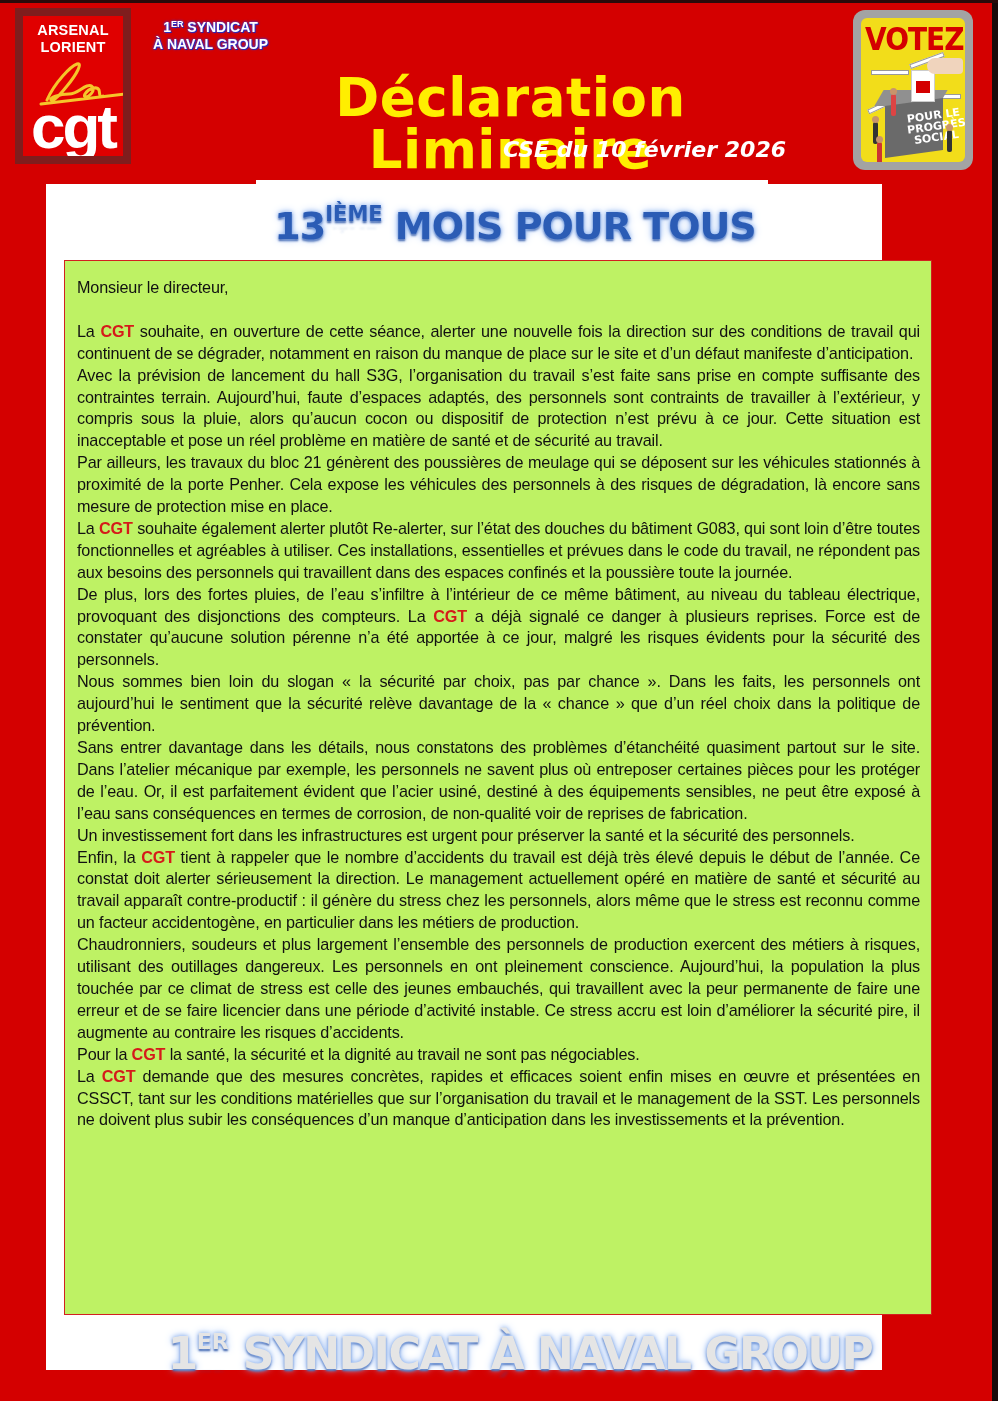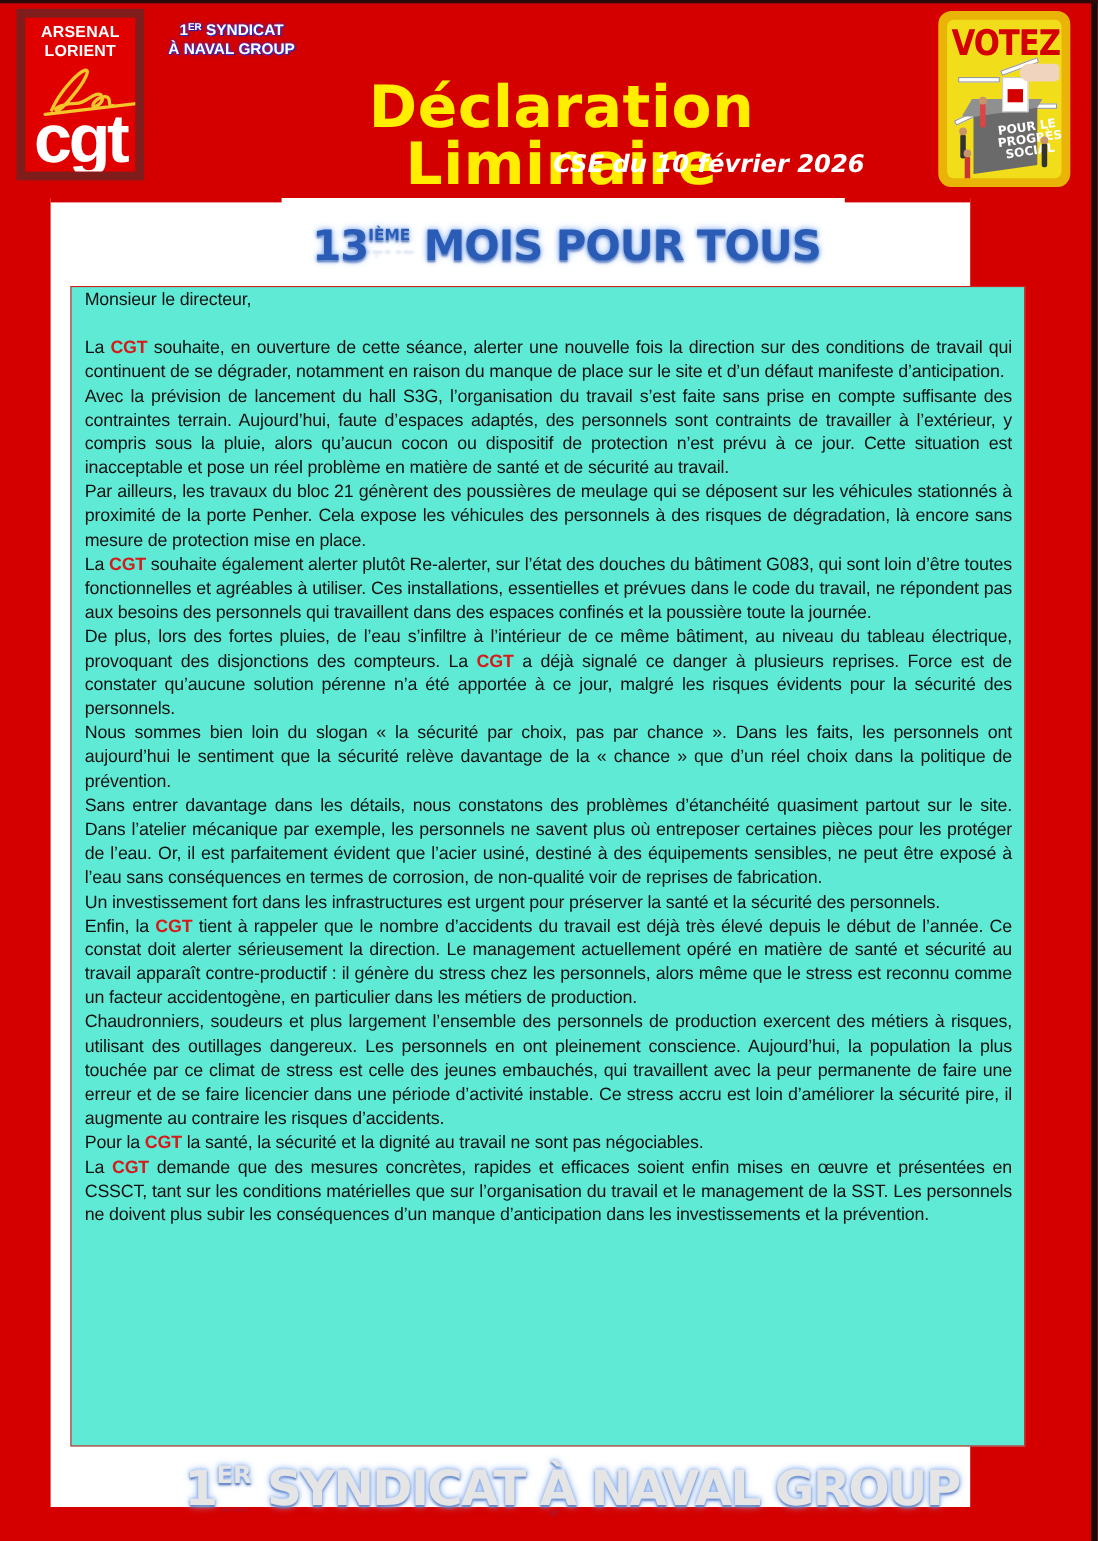--- a/index.html
+++ b/index.html
@@ -51,21 +51,21 @@
     letter-spacing: 0.5px;
   }
   .subtitle {
     position: absolute; right: 212px; top: 136px;
     color: #fff; font-weight: bold; font-size: 22px; line-height: 28px; font-family: "DejaVu Sans", sans-serif; font-style: italic;
   }
 
   
   .vote {
     position: absolute; left: 853px; top: 10px; width: 120px; height: 160px;
-    background: #eab308; border-radius: 12px; box-sizing: border-box; padding: 8px;
+    background: #a3a3a3; border-radius: 12px; box-sizing: border-box; padding: 8px;
   }
   .vote-inner {
     position: relative; width: 100%; height: 100%; background: #f2dd1a; border-radius: 6px; overflow: hidden;
   }
   .vote-title {
     position: absolute; left: 4px; top: 4px; color: #d40000; font-weight: bold; font-size: 28px; line-height: 30px;
     font-family: "DejaVu Sans", sans-serif; letter-spacing: -1px; transform: scaleY(1.15); transform-origin: top left;
   }
   .vote-box {
     position: absolute; left: 24px; top: 84px; width: 58px; height: 52px; background: #6a6a6a;
@@ -105,33 +105,33 @@
     position: absolute; left: 46px; top: 180px; width: 210px; height: 4px; background: #d40000;
   }
   .panel-top-gap.right { left: 768px; width: 114px; }
 
   .headline {
     position: absolute; left: 200px; top: 186px; width: 630px; text-align: center;
     font-family: "DejaVu Sans", sans-serif; font-weight: bold; font-size: 38px; line-height: 56px;
     color: #2b5cb5; letter-spacing: -1px;
     text-shadow: 0 0 4px #8fb3ef, 0 0 8px #a8c6f5, 0 2px 2px #1b3f8c;
   }
-  .headline sup { font-size: 14px; vertical-align: 18px; letter-spacing: 0; }
+  .headline sup { font-size: 21px; vertical-align: 18px; letter-spacing: 0; }
   .headline-reflect {
     position: absolute; left: 200px; top: 228px; width: 630px; height: 22px; overflow: hidden; text-align: center;
     font-family: "DejaVu Sans", sans-serif; font-weight: bold; font-size: 38px; line-height: 56px;
     color: #2b5cb5; letter-spacing: -1px; transform: scaleY(-1); opacity: 0.18; filter: blur(1px);
   }
   .headline-reflect sup { font-size: 18px; vertical-align: 18px; }
 
   
   .letter {
     position: absolute; left: 64px; top: 260px; width: 868px; height: 1055px;
-    border: 1.5px solid #d22020; box-sizing: border-box; background: #5eead4;
-    padding: 1px 11px 0 12px;
+    border: 1.5px solid #d22020; box-sizing: border-box; background: #bef264;
+    padding: 16px 11px 0 12px;
   }
   .letter p {
     margin: 0; color: #111; font-size: 16.2px; line-height: 21.9px; text-align: justify;
     font-family: "Liberation Sans", sans-serif; letter-spacing: -0.15px;
   }
   .letter p.greet { margin-bottom: 21.9px; }
   .cgt-red { color: #d51a1a; font-weight: bold; }
 
   .footer-banner {
     position: absolute; left: 140px; top: 1312px; width: 760px; text-align: center;

